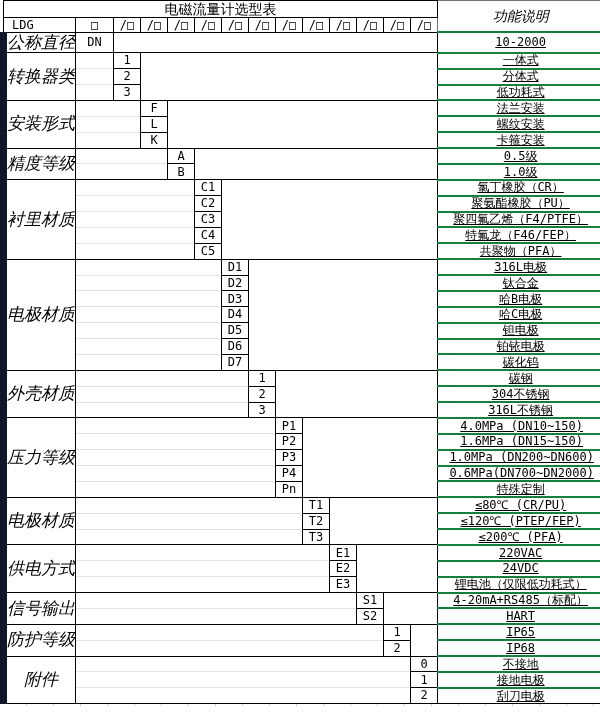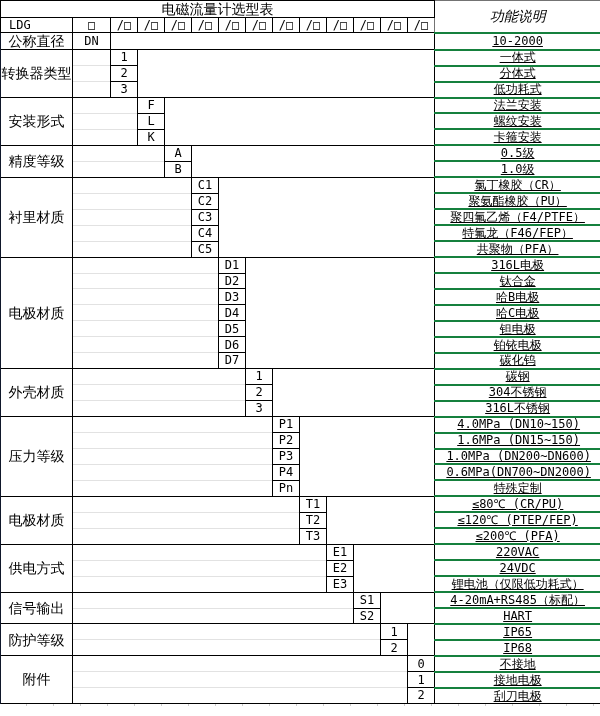--- a/index.html
+++ b/index.html
@@ -10,21 +10,21 @@
     border:1px solid #000;
     font-family:"DejaVu Sans Mono","Liberation Sans",sans-serif;
     font-size:12px;color:#000;
   }
   td{padding:0;margin:0;text-align:center;vertical-align:middle;
      white-space:nowrap;overflow:hidden;line-height:1.05;}
   .title-cell{font-size:14px;border:1px solid #000;}
   .fn-header{font-size:14px;border:1px solid #737373;font-style:italic;}
   .hcell{border:1px solid #000;}
   .model-label{text-align:left;padding-left:8px;margin-top:16px;}
-  .lbl{border-right:1px solid #000;border-left:1px solid #0f172a;font-size:14px;}
+  .lbl{border-right:1px solid #000;border-left:7px solid #0f172a;font-size:17px;font-style:italic;}
   .code{border:1px solid #000;margin-left:12px;}
   .desc{border-top:2px solid #15803d;border-left:1px solid #000;text-decoration:underline;}
   .desc.left{text-align:center;padding-left:2px;margin-left:31px;}
   .fill{border:none;}
   .bt{border-top:1px solid #000;}
   .ghost{border-top:1px solid #e2e2e2;}
   .strip{width:600px;height:11px;border-bottom:1px solid #cccccc;
     background:repeating-linear-gradient(to right,transparent 0 26px,#cccccc 26px 27px);}
 </style>
 </head>

